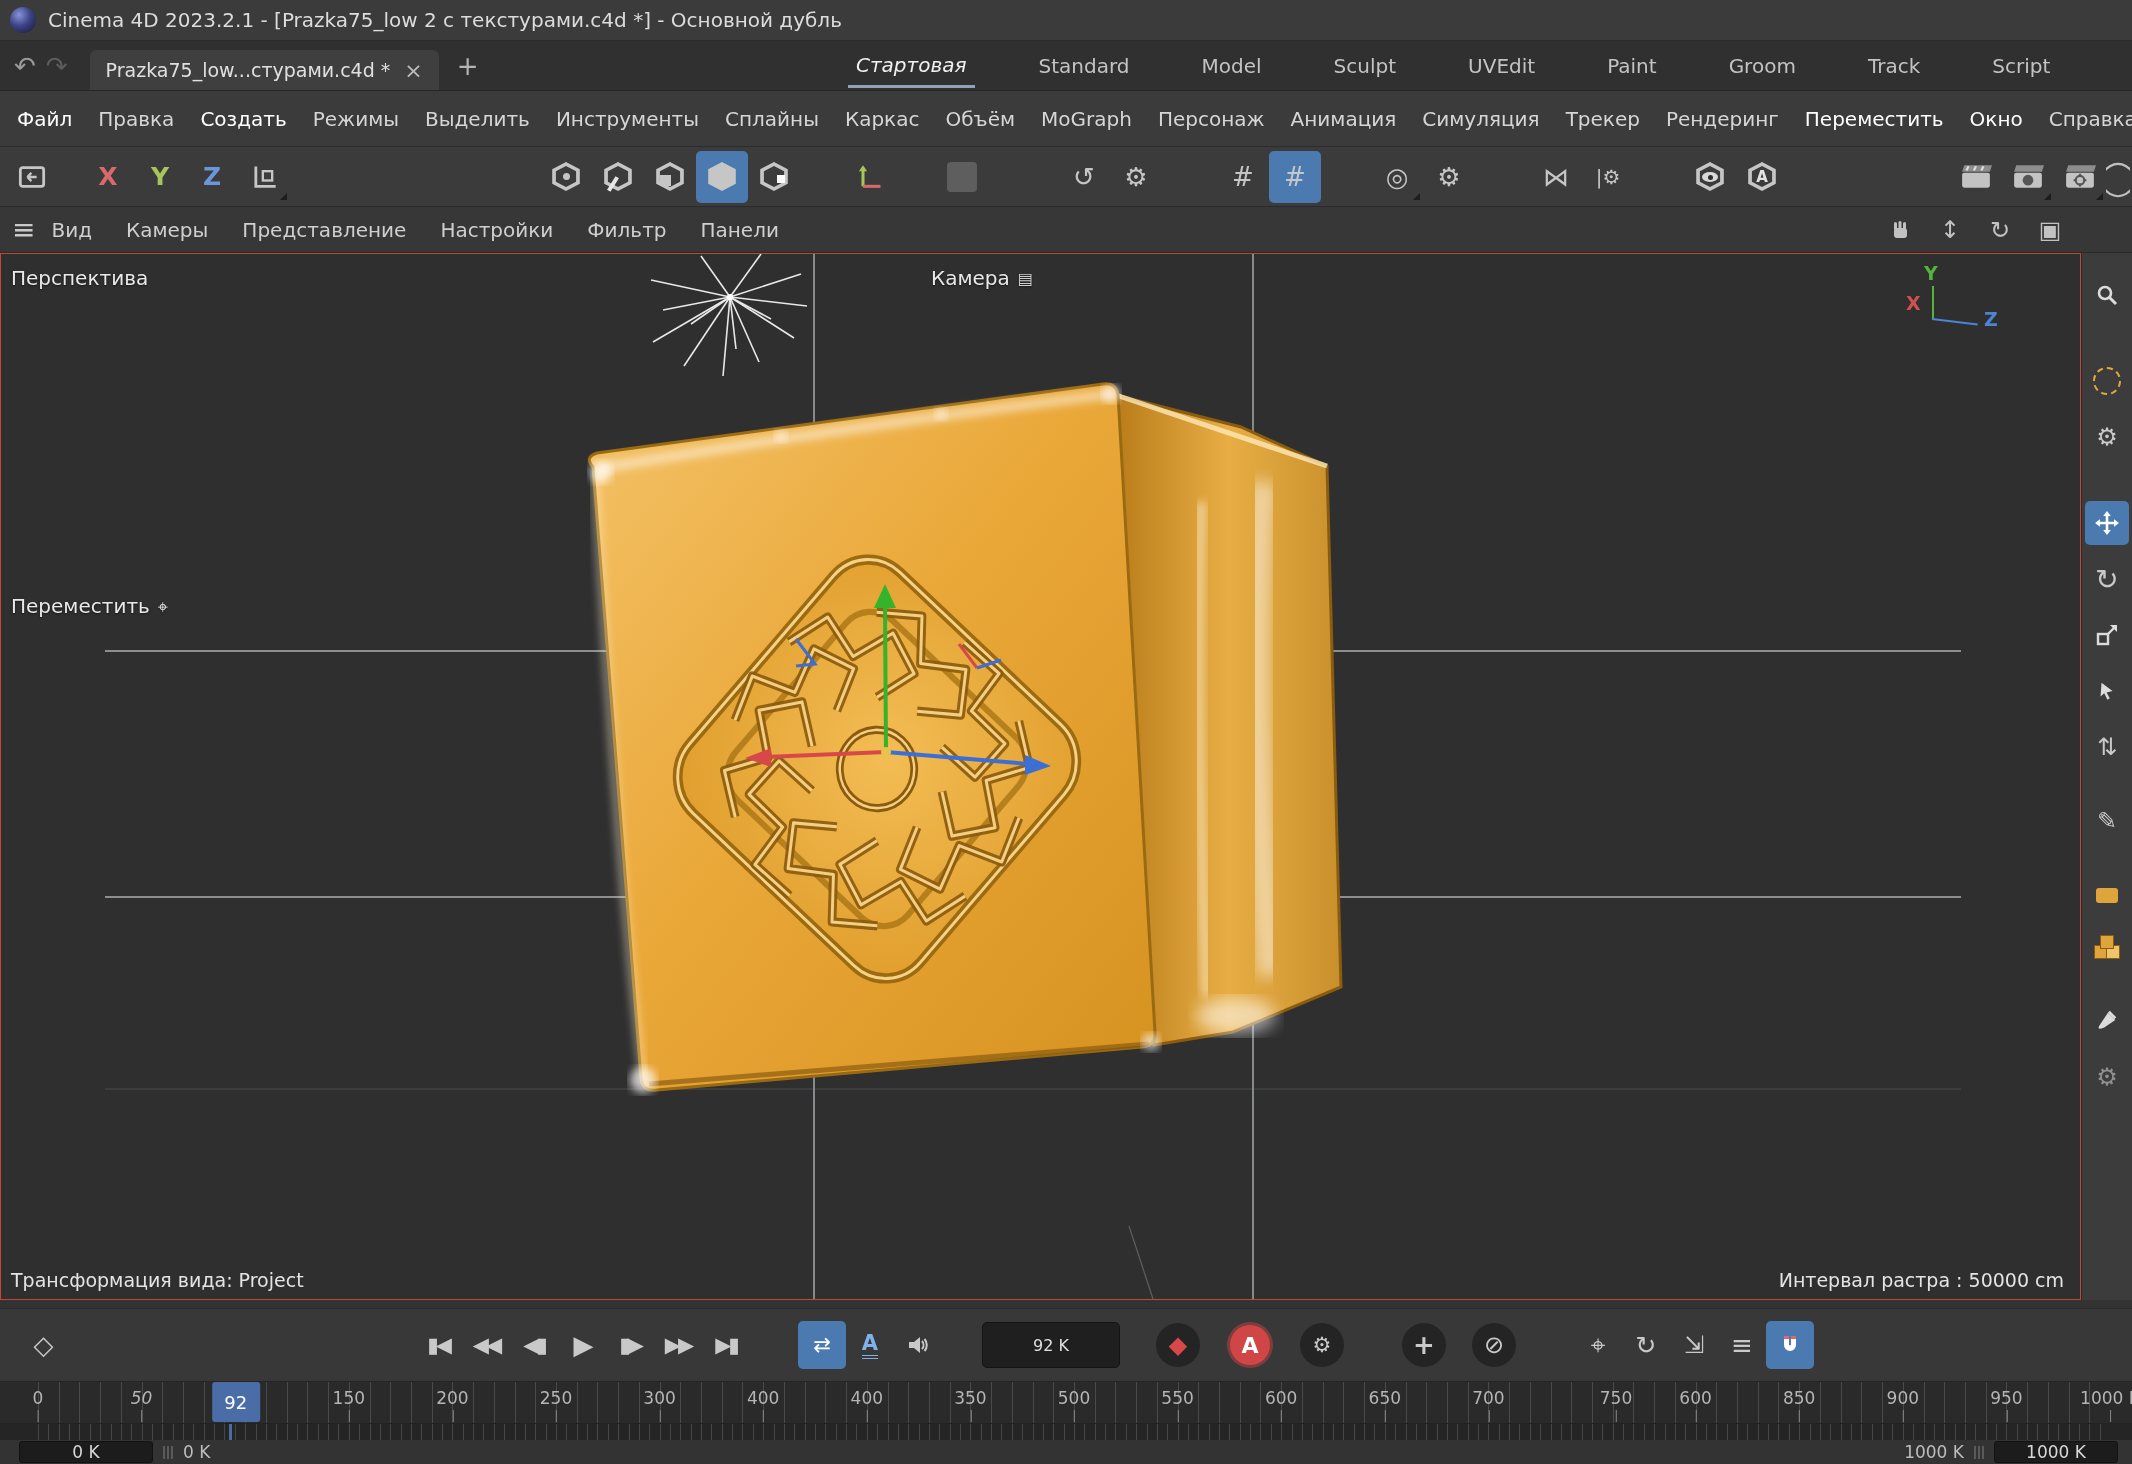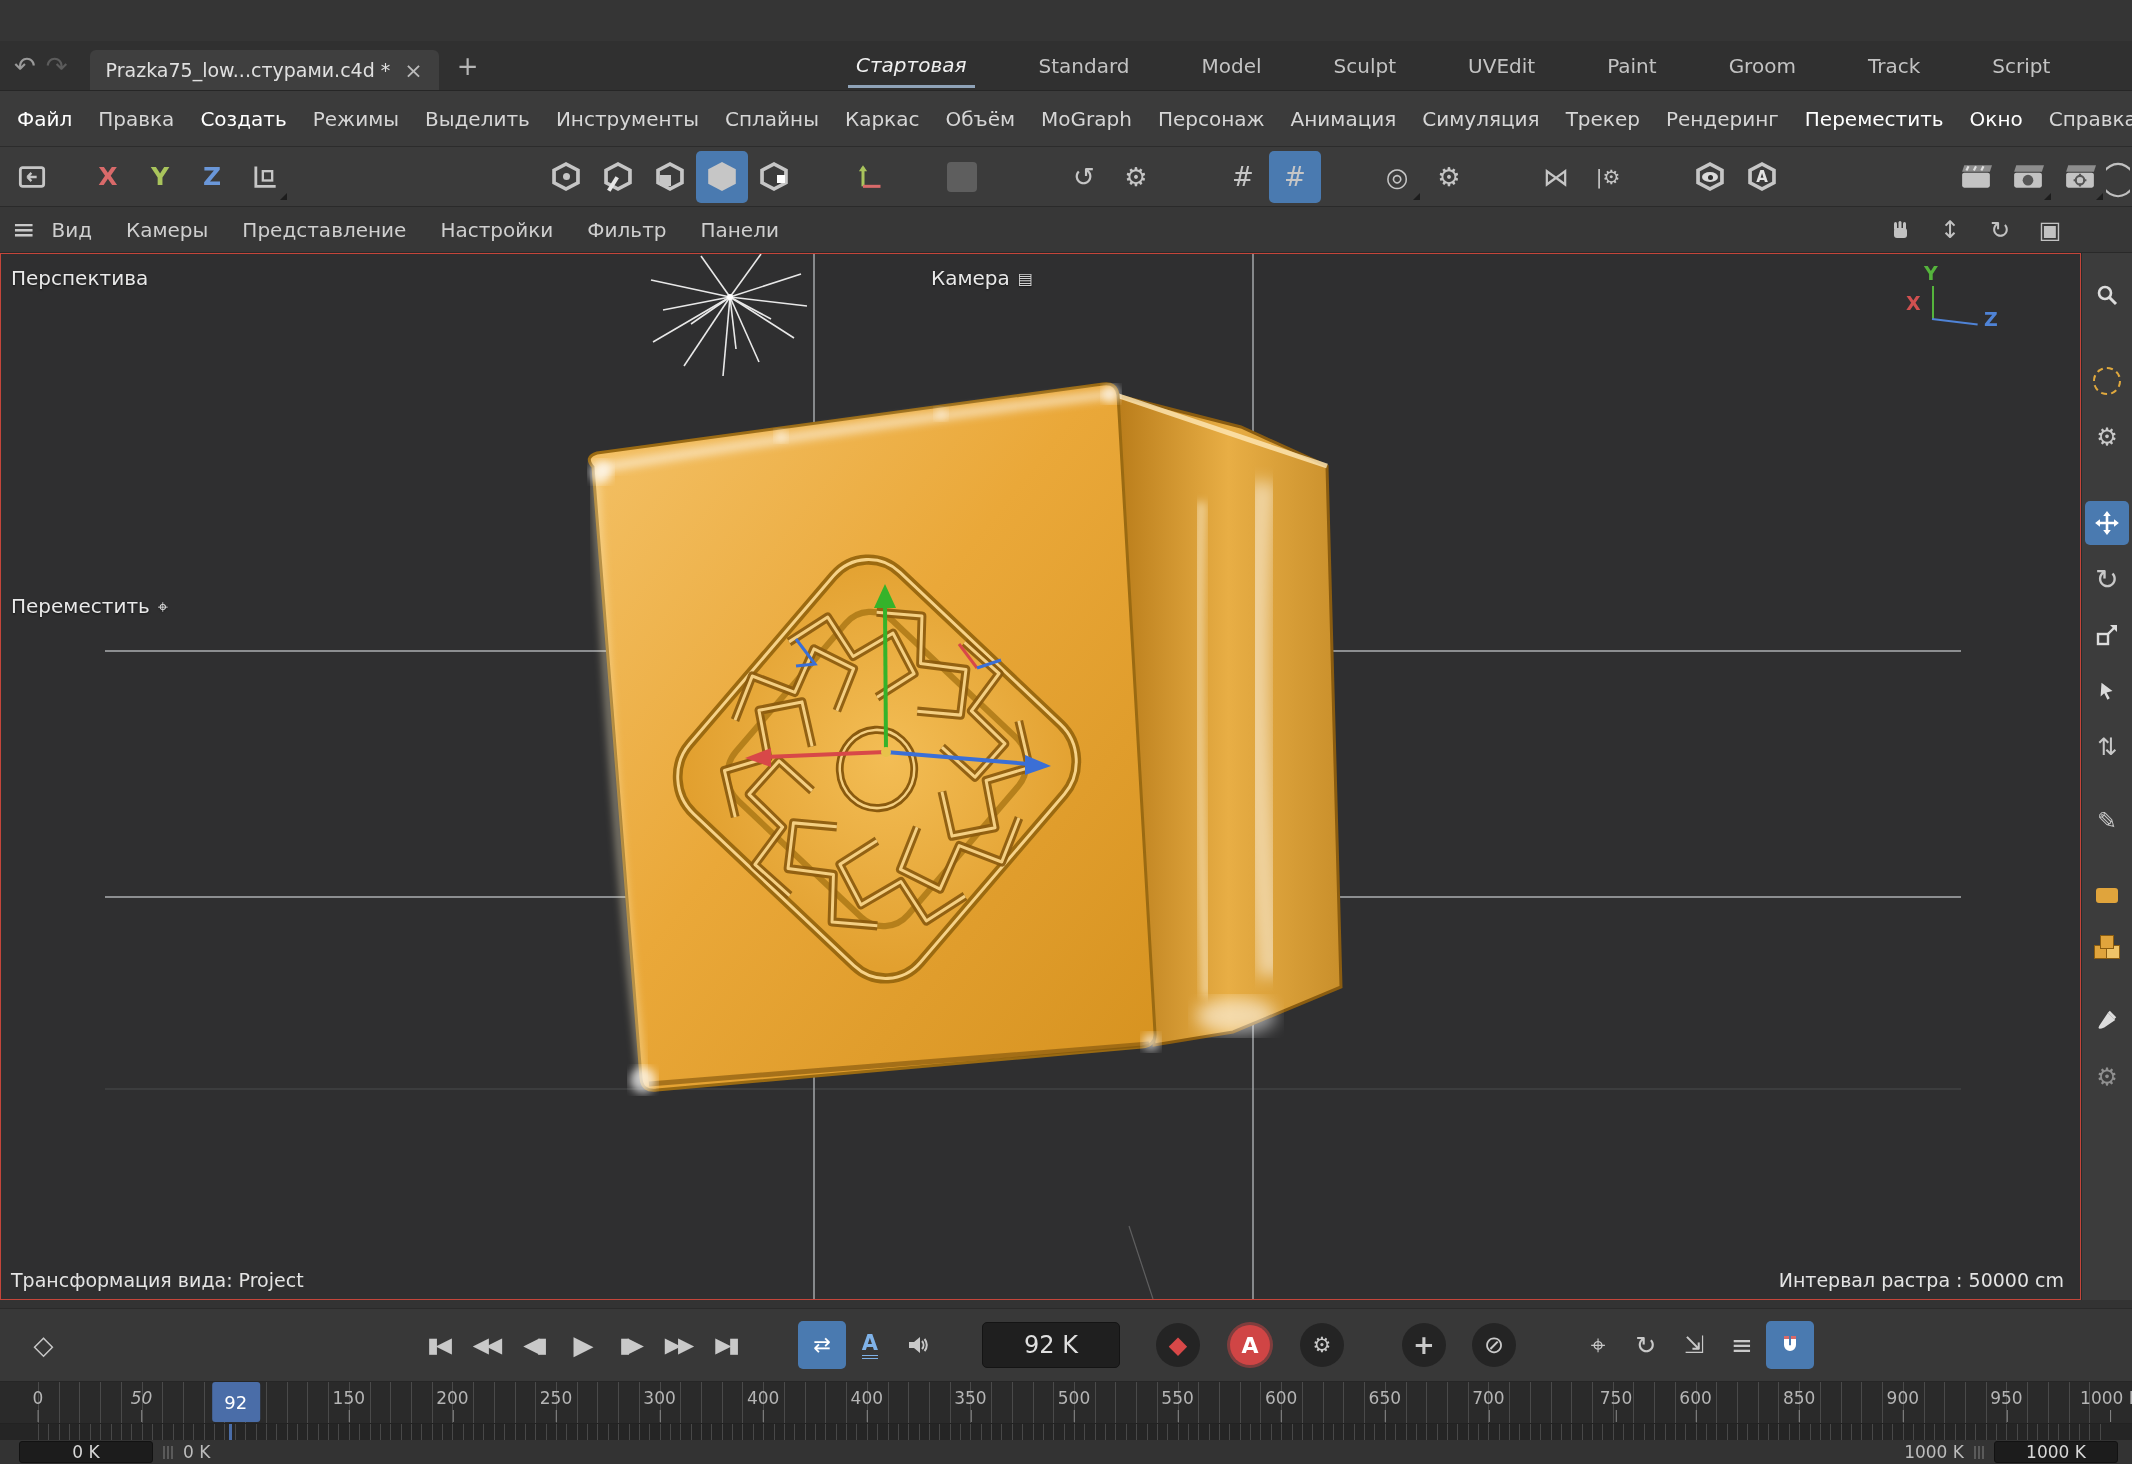--- a/index.html
+++ b/index.html
@@ -94,21 +94,21 @@
   .mt20{margin-top:20px;} .mt42{margin-top:42px;} .mt12{margin-top:12px;} .mt30{margin-top:30px;} .mt8{margin-top:8px;}
 
   
   .timeline{position:absolute;left:0;top:1300px;width:2132px;height:164px;background:#333;}
   .t-controls{position:absolute;left:0;top:8px;width:2132px;height:74px;background:#383838;display:flex;align-items:center;border-top:1px solid #2a2a2a;border-bottom:1px solid #262626;box-sizing:border-box;}
   .cbtn{width:48px;height:48px;flex:0 0 auto;display:flex;align-items:center;justify-content:center;border-radius:5px;}
   .cbtn .g{font-size:21px;color:#c9c9c9;letter-spacing:-3px;}
   .cbtn.big .g{font-size:26px;}
   .cbtn.active{background:#4a7ab0;}
   .cbtn.bluei .g{color:#7fb2e8;}
-  .frame-field{width:136px;height:44px;background:#1f1f1f;border:1px solid #141414;border-radius:5px;display:flex;align-items:center;justify-content:center;font-size:24px;color:#e0e0e0;margin-left:40px;flex:0 0 auto;}
+  .frame-field{width:136px;height:44px;background:#1f1f1f;border:1px solid #141414;border-radius:5px;display:flex;align-items:center;justify-content:center;font-size:16px;color:#e0e0e0;margin-left:40px;flex:0 0 auto;}
   .circ{background:#242424;border-radius:50%;width:44px;height:44px;}
   .rec-d .g{color:#d84848;font-size:24px;letter-spacing:0;}
   .rec-a{background:#d04545;border-radius:50%;width:40px;height:40px;box-shadow:0 0 0 3px #d0454577;display:flex;align-items:center;justify-content:center;}
   .rec-a .g{color:#fff;font-size:22px;font-weight:bold;letter-spacing:0;}
   .keyA{font-weight:bold;border-bottom:4px double #7fb2e8;}
   .mlA{margin-left:348px;} .mlB{margin-left:48px;} .mlC{margin-left:36px;} .mlD{margin-left:58px;} .mlE{margin-left:26px;}
 
   .t-ruler{position:absolute;left:0;top:82px;width:2132px;height:42px;background:#2a2a2a;border-bottom:1px solid #222;box-sizing:border-box;}
   .ruler-inner{position:absolute;left:38px;right:22px;top:0;height:100%;
     background:repeating-linear-gradient(90deg,#4a4a4a 0,#4a4a4a 1px,transparent 1px,transparent 1%);}
@@ -127,20 +127,24 @@
   .rlabel{font-size:17px;color:#bdbdbd;}
   .grip{display:inline-flex;gap:2px;margin:0 10px;}
   .grip i{width:2px;height:13px;background:#5a5a5a;}
   .spacer{flex:1;}
 </style>
 </head>
 <body>
 
 <div class="app">
 
+  <div class="title-bar">
+    <div class="logo"></div>
+    <div class="title-text">Cinema 4D 2023.2.1 - [Prazka75_low 2 с текстурами.c4d *] - Основной дубль</div>
+  </div>
 
   <div class="tab-bar">
     <span class="ur">↶</span>
     <span class="ur dim">↷</span>
     <div class="doc-tab">
       <span>Prazka75_low...стурами.c4d *</span>
       <span class="tab-close">×</span>
     </div>
     <span class="new-tab">+</span>
     <div class="layout-tabs">

